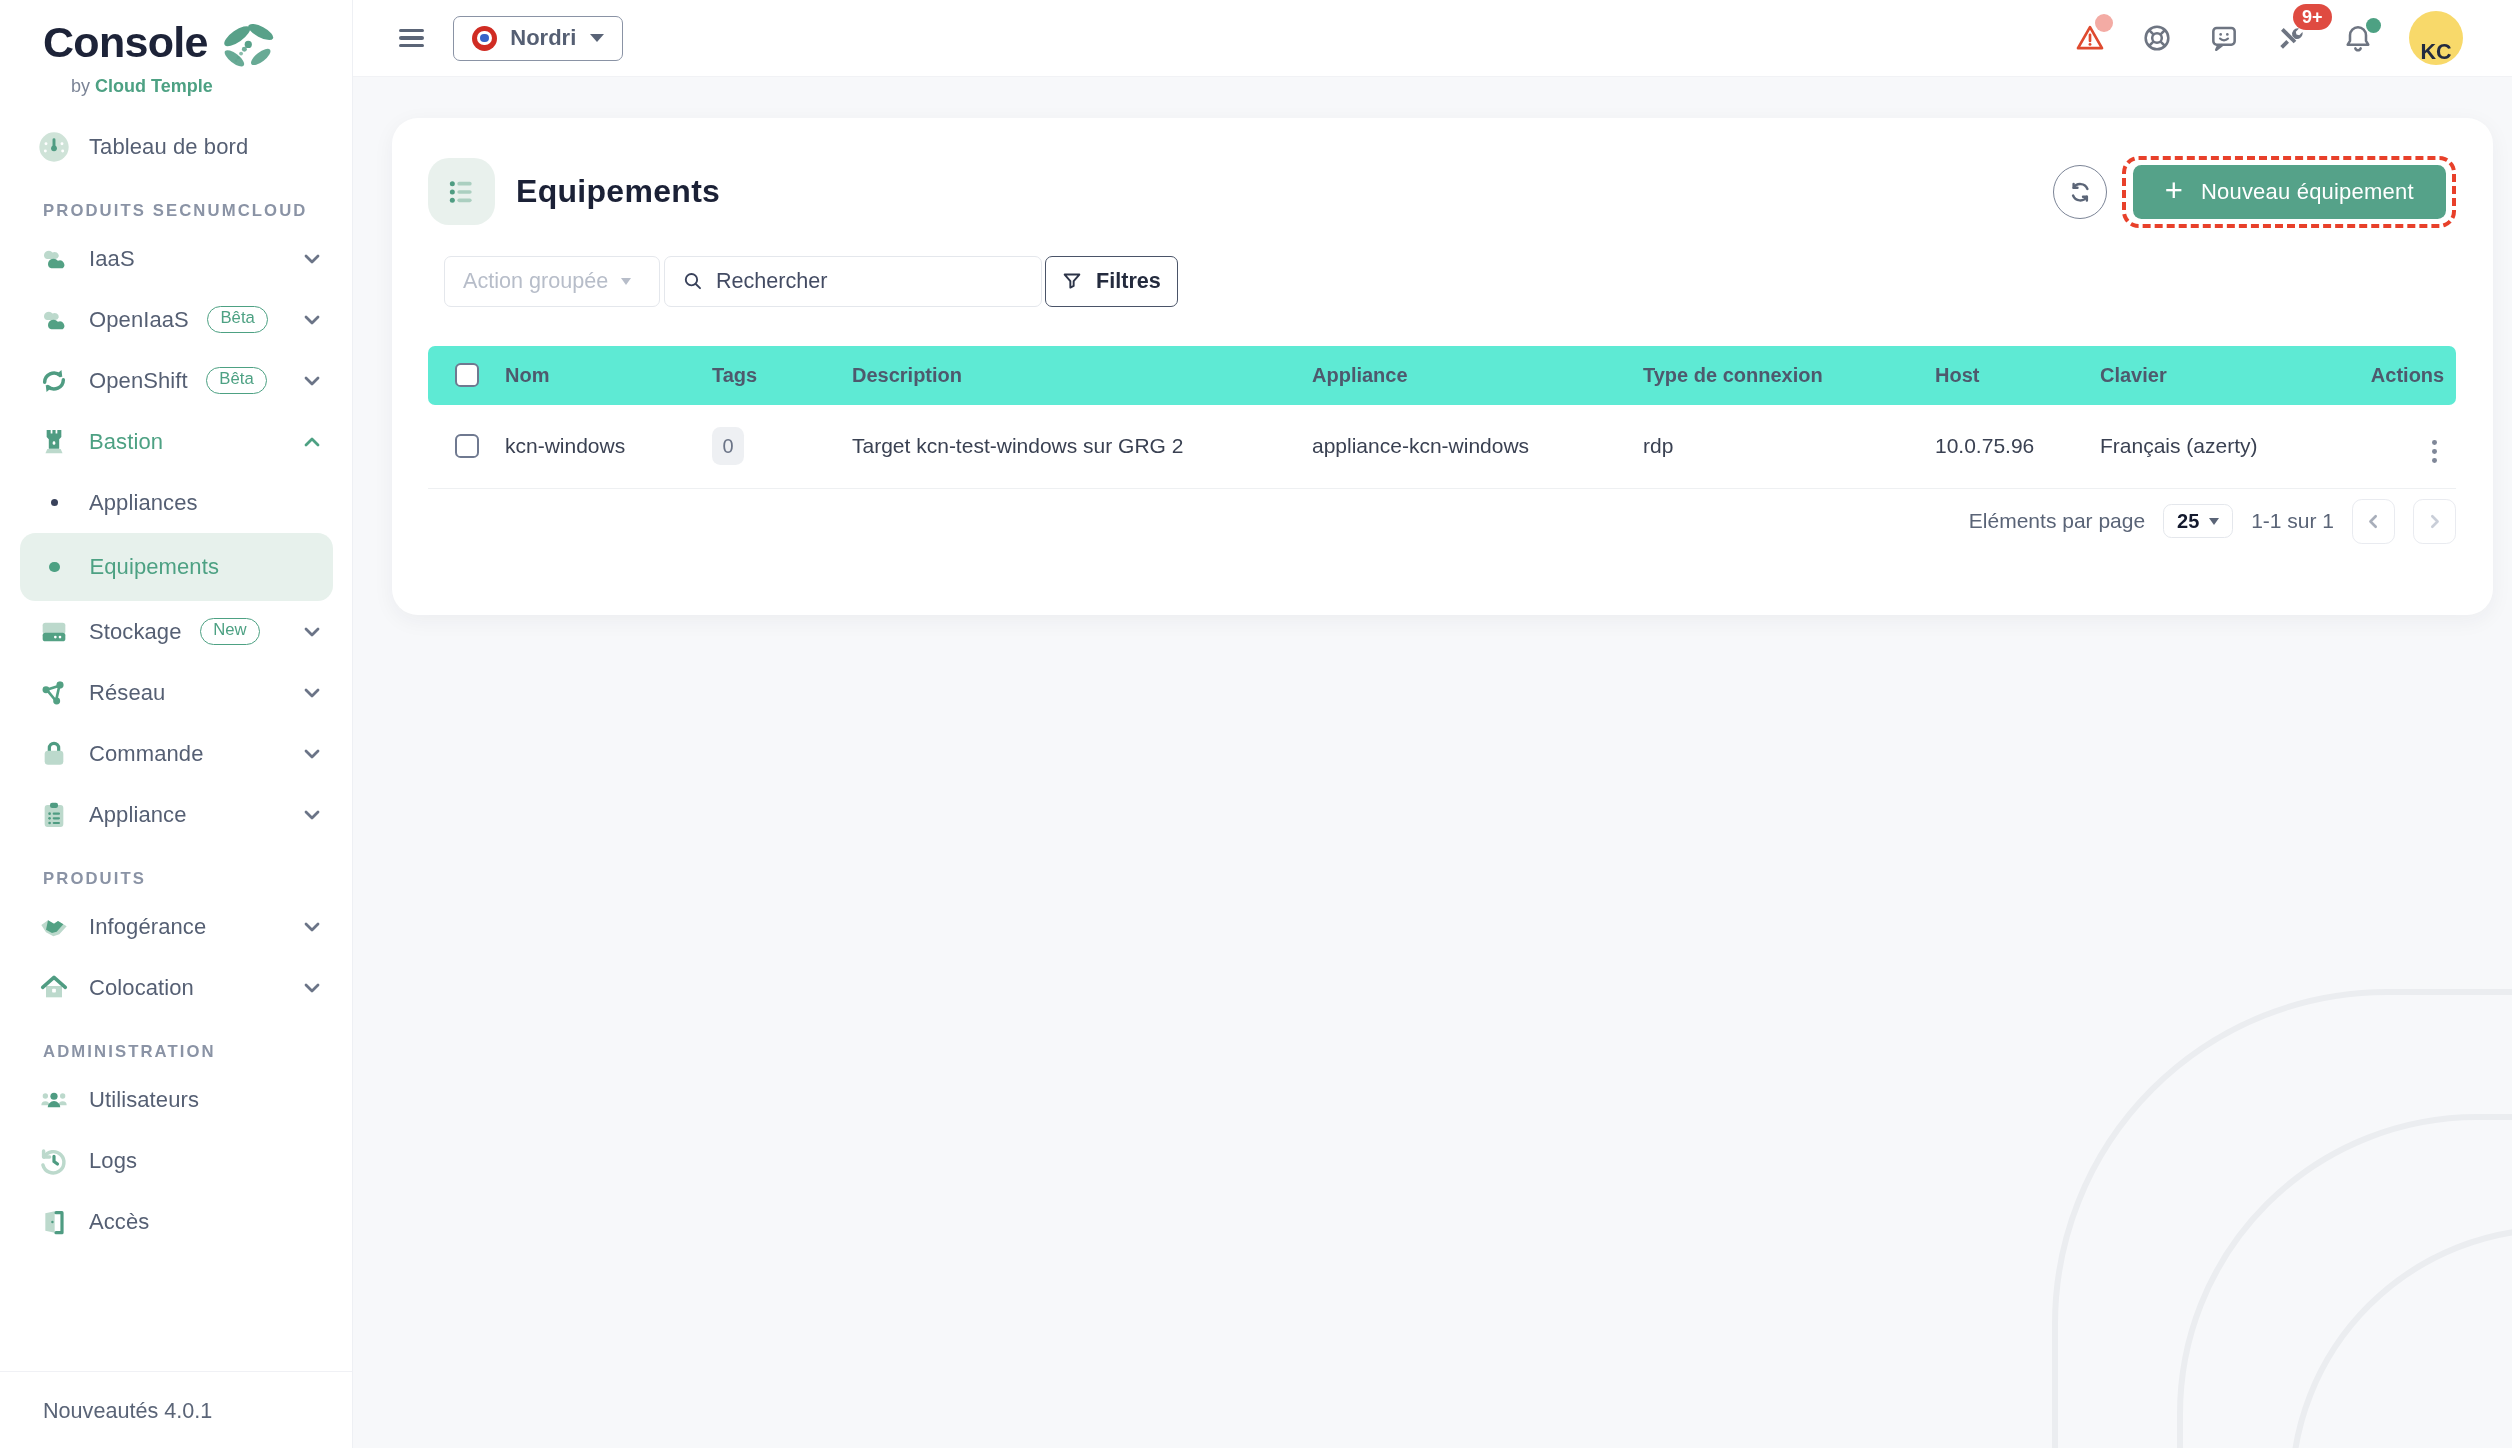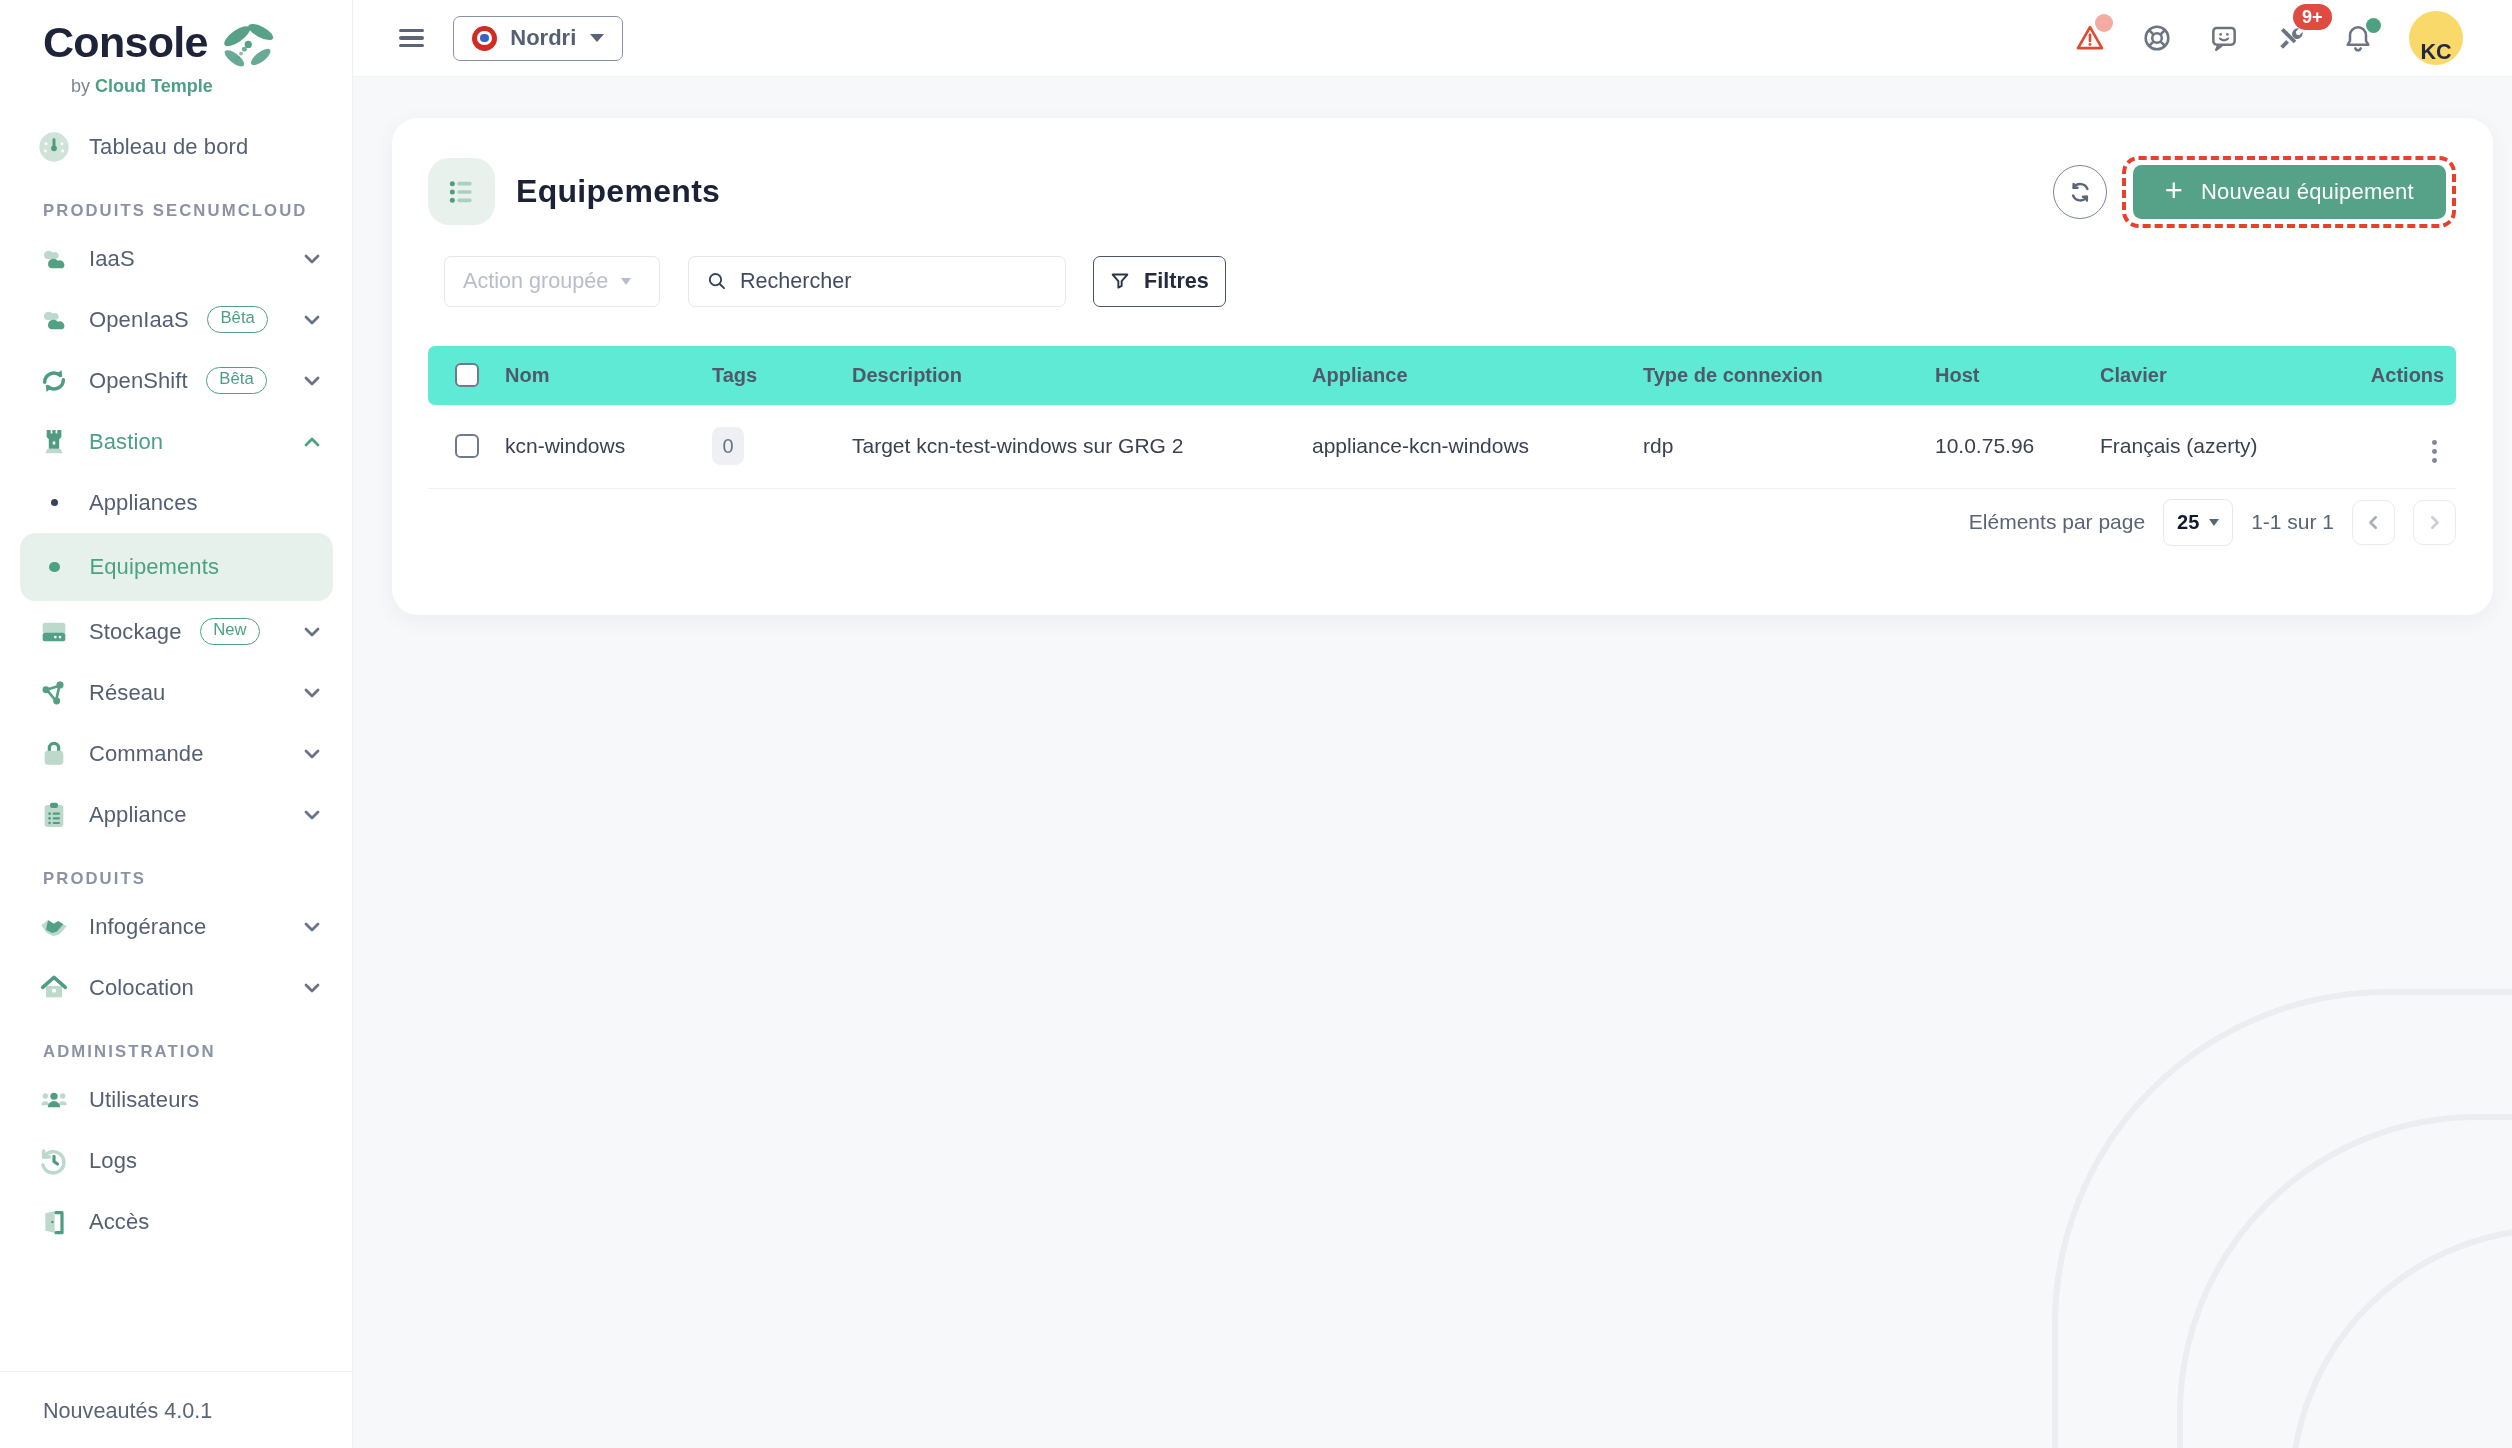--- a/index.html
+++ b/index.html
@@ -99,21 +99,21 @@
     margin-left:auto; width:54px; height:54px; border-radius:50%; background:#fff;
     border:1.7px solid #7b8496; display:flex; align-items:center; justify-content:center; cursor:pointer;
   }
   .annotation { margin-left:15.4px; border:4.9px dashed #e8402a; border-radius:16.7px; padding:4.9px 6.3px; }
   .btn-primary {
     height:54px; background:#55a289; color:#fff; border:none; border-radius:8.4px;
     display:flex; align-items:center; gap:18px; padding:0 32px; font-size:22px;
     font-family:"Liberation Sans", sans-serif; cursor:pointer; letter-spacing:0.2px;
   }
   .btn-plus { font-size:31px; font-weight:300; line-height:1; margin-top:-2.8px; }
-  .filter-row { display:flex; align-items:center; margin:28px 37px 0 36px; gap:28px;padding-left:16px; }
+  .filter-row { display:flex; align-items:center; margin:28px 37px 0 36px; gap:4px;padding-left:16px; }
   .select-chip {
     width:216px; height:51px; border:1.4px solid #e4e7ec; border-radius:7px; display:flex;
     align-items:center; padding:0 18px; color:#b7bdc9; font-size:21.6px; cursor:pointer; background:#fff;
   }
   .select-chip .caret-sm { margin-left:12.6px; width:0; height:0; border-left:5.6px solid transparent; border-right:5.6px solid transparent; border-top:7px solid #b7bdc9; }
   .search-box {
     width:378px; height:51px; border:1.4px solid #e4e7ec; border-radius:7px; display:flex;
     align-items:center; padding:0 16.7px; gap:12.6px; background:#fff;
   }
   .search-box input {
@@ -137,21 +137,21 @@
   .tag-badge {
     display:inline-flex; align-items:center; justify-content:center; min-width:32px; height:38px;
     background:#eef0f3; border-radius:8.4px; color:#6b7487; font-size:20px; padding:0 8.4px;
   }
   .kebab { display:inline-flex; flex-direction:column; gap:4.2px; cursor:pointer; padding:4.2px 7px; }
   .kebab i { width:4.9px; height:4.9px; border-radius:50%; background:#7f8798; }
   
   .pagination { display:flex; align-items:center; justify-content:flex-end; margin:9.8px 37px 0 0; gap:18px; }
   .pg-label { font-size:21px; color:#5a6477; }
   .pg-size {
-    height:47px; min-width:70px; border:1.4px solid #e4e7ec; border-radius:8.4px; display:flex;
+    height:34px; min-width:70px; border:1.4px solid #e4e7ec; border-radius:8.4px; display:flex;
     align-items:center; justify-content:center; gap:9.8px; cursor:pointer; background:#fff;
   }
   .pg-size b { font-size:20px; color:#141a2e; }
   .pg-size .caret-sm { width:0; height:0; border-left:5.6px solid transparent; border-right:5.6px solid transparent; border-top:7px solid #5a6477; }
   .pg-range { font-size:21px; color:#5a6477; }
   .pg-btn {
     width:43px; height:45px; border:1.4px solid #e9ebf0; border-radius:9.8px; background:#fff;
     display:flex; align-items:center; justify-content:center; cursor:pointer;
   }
 </style>

